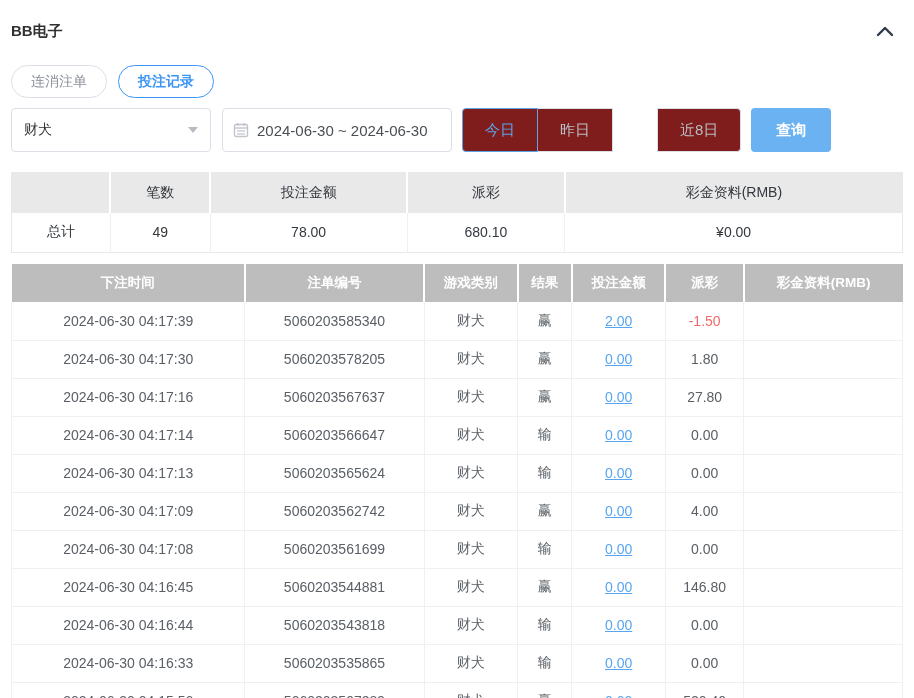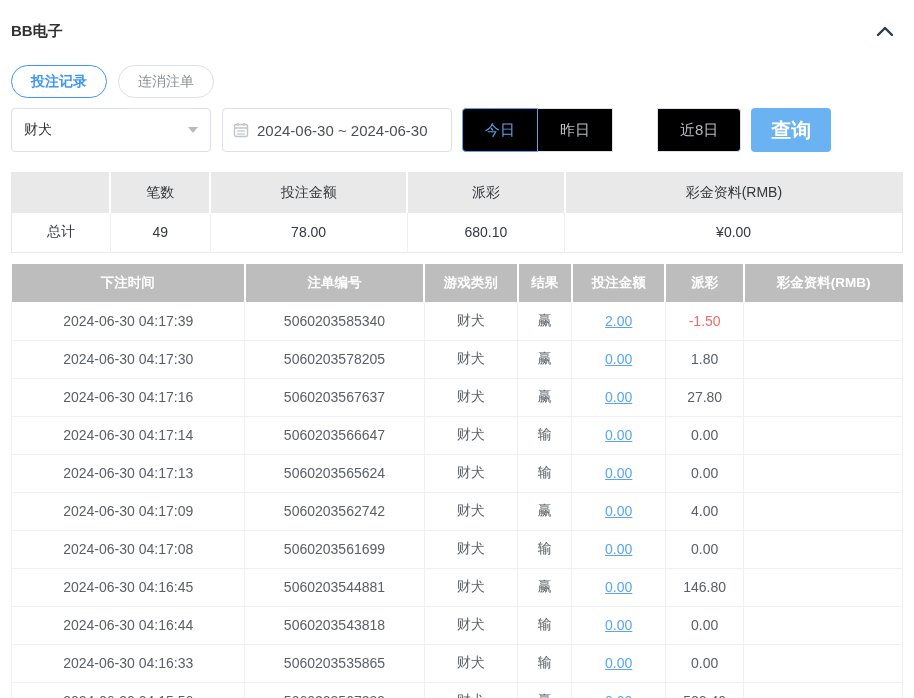--- a/index.html
+++ b/index.html
@@ -39,28 +39,28 @@
   .select-box{width:200px;height:44px;border:1px solid #dcdfe6;border-radius:4px;
     display:flex;align-items:center;justify-content:space-between;padding:0 12px;
     font-size:14px;color:var(--text-dark);cursor:pointer;background:#fff;}
   .caret{width:0;height:0;border-left:5px solid transparent;border-right:5px solid transparent;
     border-top:6px solid #b8bcc2;}
   .date-box{margin-left:11px;width:230px;height:44px;border:1px solid #dcdfe6;border-radius:4px;
     display:flex;align-items:center;padding:9px 10px;font-size:15px;color:#4a4f55;
     background:#fff;cursor:pointer;}
   .date-box .cal{margin-right:8px;display:flex;}
   .btn-group{margin-left:10px;display:flex;}
-  .btn-group .qbtn{height:44px;padding:0 22px;border:1px solid #dcdfe6;background:#000000;
+  .btn-group .qbtn{height:44px;padding:0 22px;border:1px solid #dcdfe6;background:#7f1d1d;
     font-size:15px;color:#b9bec4;cursor:pointer;margin-left:-1px;}
   .btn-group .qbtn:first-child{border-radius:4px 0 0 4px;margin-left:0;}
   .btn-group .qbtn:last-child{border-radius:0 4px 4px 0;margin-left:44px;}
   .btn-group .qbtn.active{border-color:var(--accent-light);color:var(--accent-light);
     position:relative;z-index:1;}
   .query-btn{margin-left:10px;width:80px;height:44px;border:none;border-radius:4px;
-    background:var(--query-bg);color:#fff;font-size:20px;font-weight:bold;cursor:pointer;}
+    background:var(--query-bg);color:#fff;font-size:15px;font-weight:bold;cursor:pointer;}
 
   
   table{width:892px;border-collapse:collapse;table-layout:fixed;font-size:14px;}
   td,th{text-align:center;overflow:hidden;white-space:nowrap;}
 
   .summary-table{margin-top:20px;border:1px solid var(--border-light);}
   .summary-table th{background:var(--summary-header-bg);height:40px;font-weight:normal;
     color:#33383e;border-right:2px solid #fff;margin-top:44px;}
   .summary-table th:last-child{border-right:none;}
   .summary-table td{height:40px;color:#33383e;border-right:1px solid var(--cell-border);}
@@ -100,22 +100,22 @@
     <button class="collapse-btn">
       <span>
         <svg width="20" height="14" viewBox="0 0 20 14">
             <polyline points="3,11 10,4 17,11" fill="none" stroke="#2d3a4b" stroke-width="2.4" stroke-linecap="round" stroke-linejoin="round"></polyline>
           </svg>
       </span>
     </button>
   </div>
 
   <div class="tabs">
+    <button class="tab">连消注单</button>
     <button class="tab active">投注记录</button>
-    <button class="tab">连消注单</button>
   </div>
 
   <div class="filters">
     <div class="select-box">
       <span>财犬</span>
       <span class="caret"></span>
     </div>
 
     <div class="date-box">
       <span class="cal">

